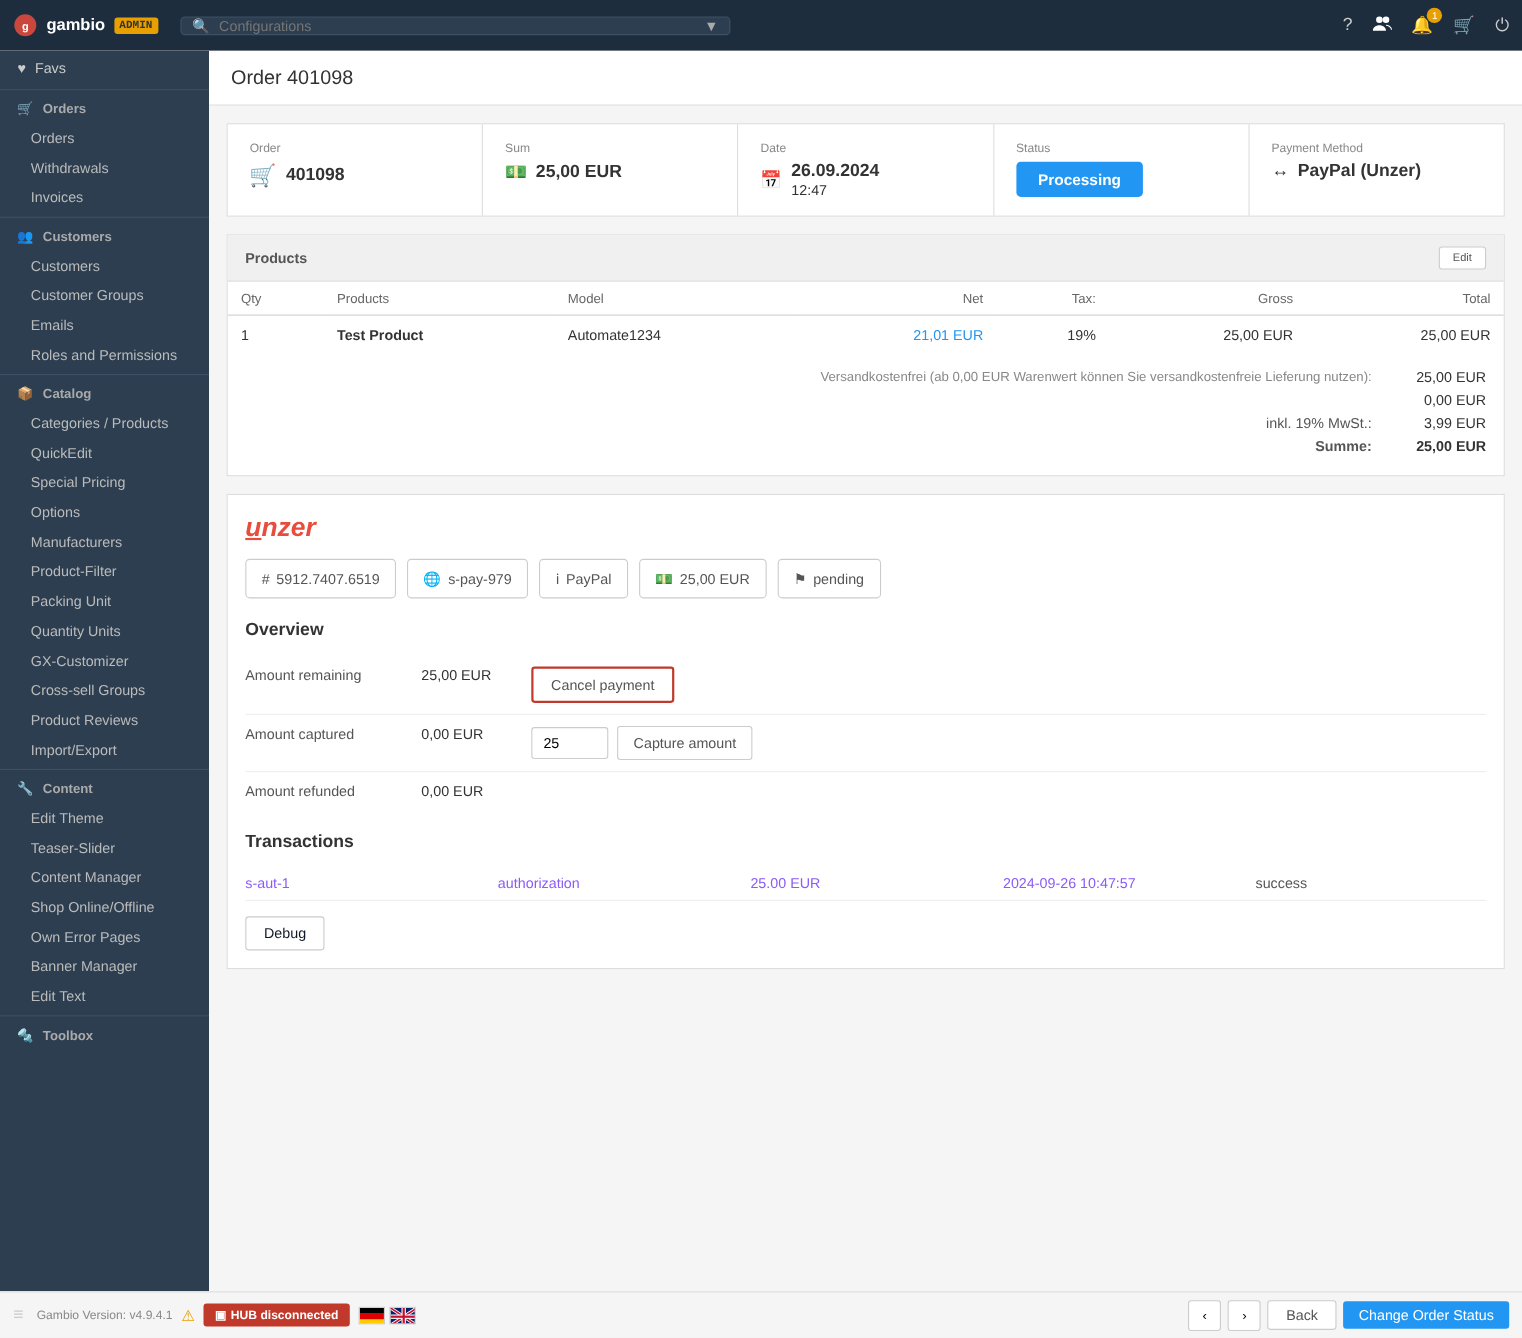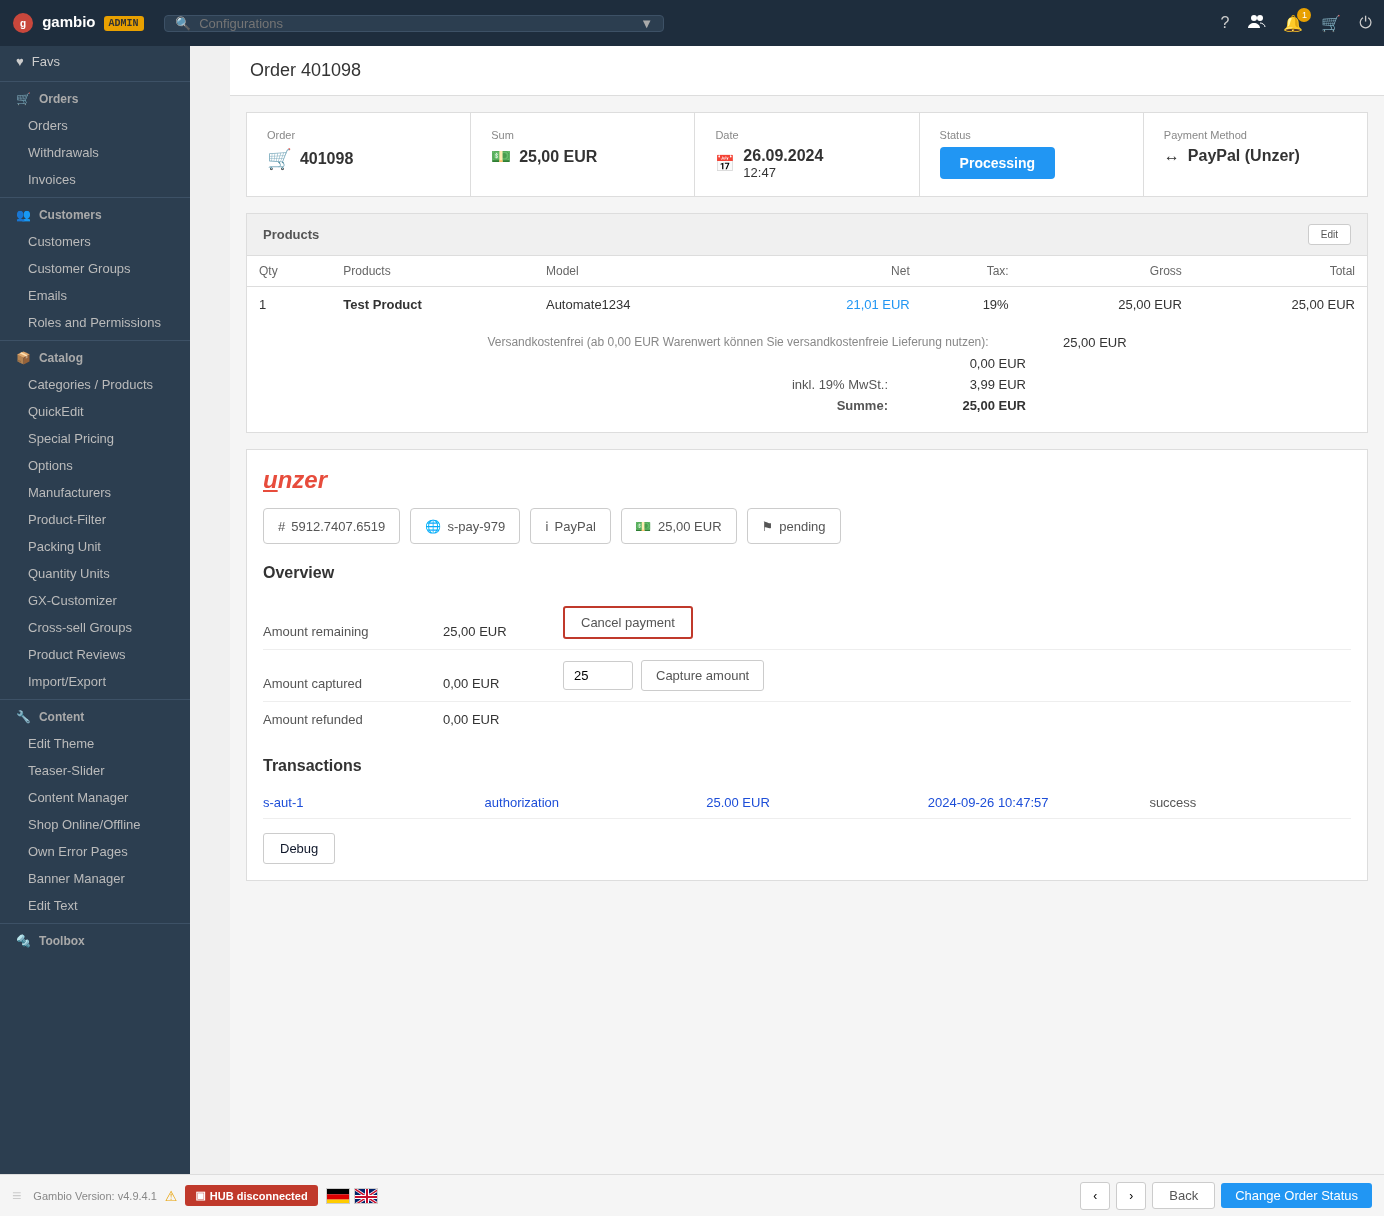--- a/index.html
+++ b/index.html
@@ -93,21 +93,20 @@
       display: block;
     }
 
     
     .main-content {
       flex: 1;
       overflow-y: auto;
       background: #f5f5f5;
       display: flex;
       flex-direction: column;
-      margin-left: 40px;
     }
     .main-content::-webkit-scrollbar { width: 6px; }
     .main-content::-webkit-scrollbar-thumb { background: #ccc; }
 
     .page-header {
       background: white;
       padding: 14px 20px;
       border-bottom: 1px solid #ddd;
     }
     .page-title { font-size: 18px; font-weight: normal; color: #333; }
@@ -155,21 +154,21 @@
     }
 
     table { width: 100%; border-collapse: collapse; }
     th { padding: 8px 12px; text-align: left; font-size: 12px; color: #666; font-weight: normal; border-bottom: 1px solid #ddd; }
     td { padding: 10px 12px; border-bottom: 1px solid #eee; font-size: 13px; }
     tr:last-child td { border-bottom: none; }
     .text-right { text-align: right; }
     .bold { font-weight: bold; }
 
     .totals-section { padding: 10px 16px 16px; }
-    .totals-row { display: flex; justify-content: center; gap: 58px; padding: 3px 0; font-size: 13px; }
+    .totals-row { display: flex; justify-content: flex-end; gap: 24px; padding: 3px 0; font-size: 13px; }
     .totals-row.bold-row { font-weight: bold; }
     .totals-label { color: #555; text-align: right; min-width: 300px; }
     .totals-value { min-width: 80px; text-align: right; }
 
     
     .unzer-section { background: white; border: 1px solid #ddd; padding: 16px; }
     .unzer-logo { color: #e74c3c; font-size: 22px; font-weight: bold; margin-bottom: 14px; font-style: italic; }
     .unzer-logo span { color: #e74c3c; }
 
     .payment-tags { display: flex; gap: 10px; margin-bottom: 20px; flex-wrap: wrap; }
@@ -179,21 +178,21 @@
       padding: 8px 14px;
       font-size: 13px;
       color: #555;
       display: flex;
       align-items: center;
       gap: 6px;
       background: white;
     }
 
     .overview-title { font-size: 16px; font-weight: bold; color: #333; margin-bottom: 14px; }
-    .overview-row { display: flex; align-items: flex-end; padding: 10px 0; border-bottom: 1px solid #eee; gap: 20px; }
+    .overview-row { display: flex; align-items: flex-start; padding: 10px 0; border-bottom: 1px solid #eee; }
     .overview-row:last-child { border-bottom: none; }
     .overview-label { min-width: 160px; font-size: 13px; color: #555; }
     .overview-value { min-width: 100px; font-size: 13px; color: #333; }
     .overview-actions { display: flex; gap: 8px; align-items: center; }
 
     .cancel-btn {
       border: 2px solid #c0392b;
       background: white;
       color: #555;
       padding: 7px 16px;
@@ -213,21 +212,21 @@
       border: 1px solid #ccc;
       padding: 7px 14px;
       border-radius: 3px;
       cursor: pointer;
       font-size: 13px;
       color: #555;
     }
 
     .transactions-title { font-size: 16px; font-weight: bold; color: #333; margin: 20px 0 12px; }
     .transaction-row { display: flex; gap: 20px; padding: 8px 0; border-bottom: 1px solid #eee; font-size: 13px; }
-    .transaction-row > span { flex: 1; color: #1d4ed8; }
+    .transaction-row > span { flex: 1; color: #8b5cf6; }
     .transaction-row .success { color: #555; }
 
     .debug-btn {
       background: white;
       border: 1px solid #ccc;
       padding: 7px 16px;
       border-radius: 3px;
       cursor: pointer;
       font-size: 13px;
       color: #0f172a;

